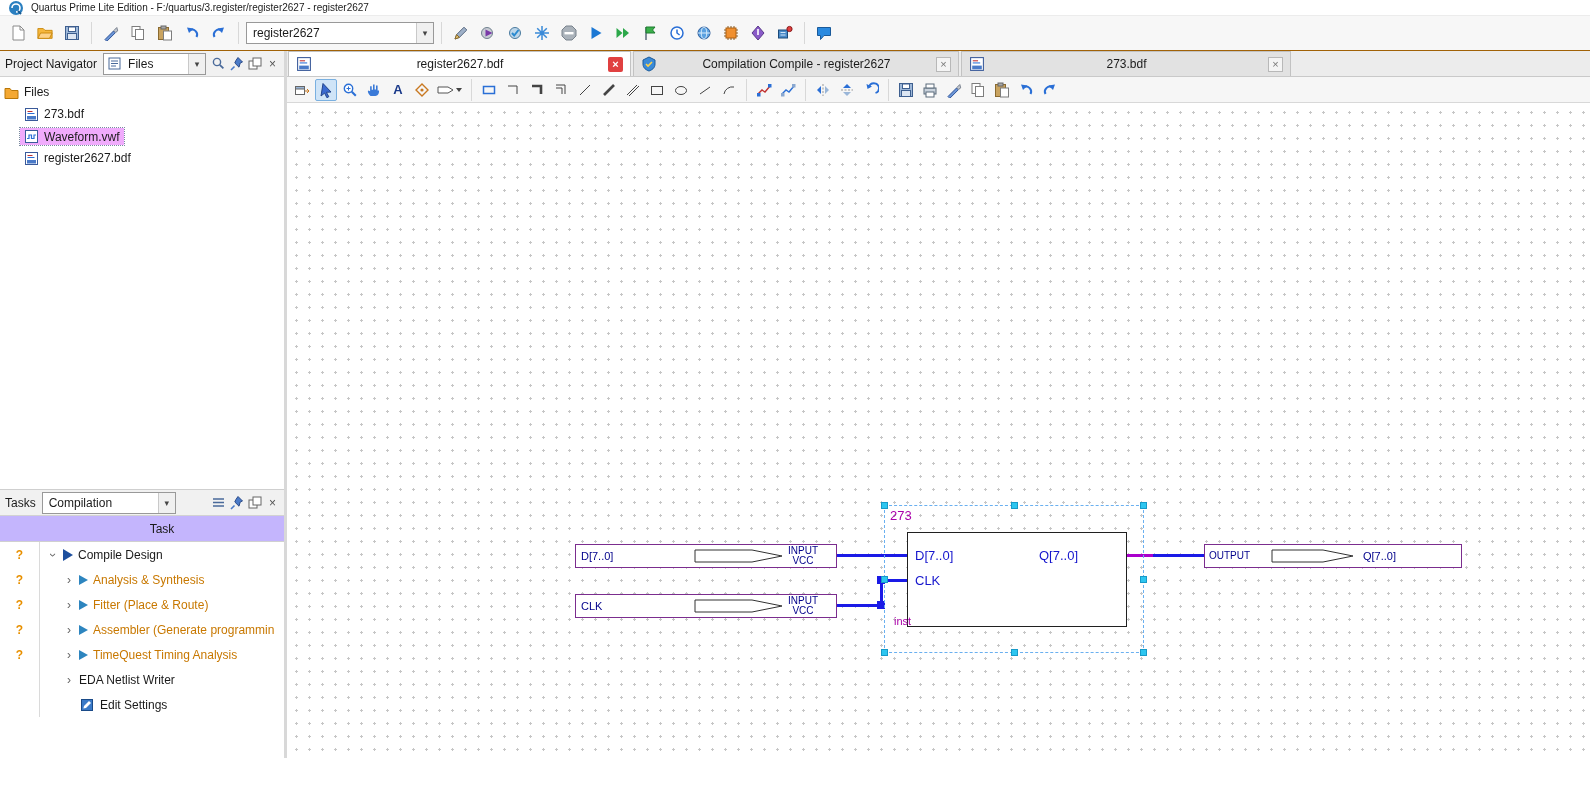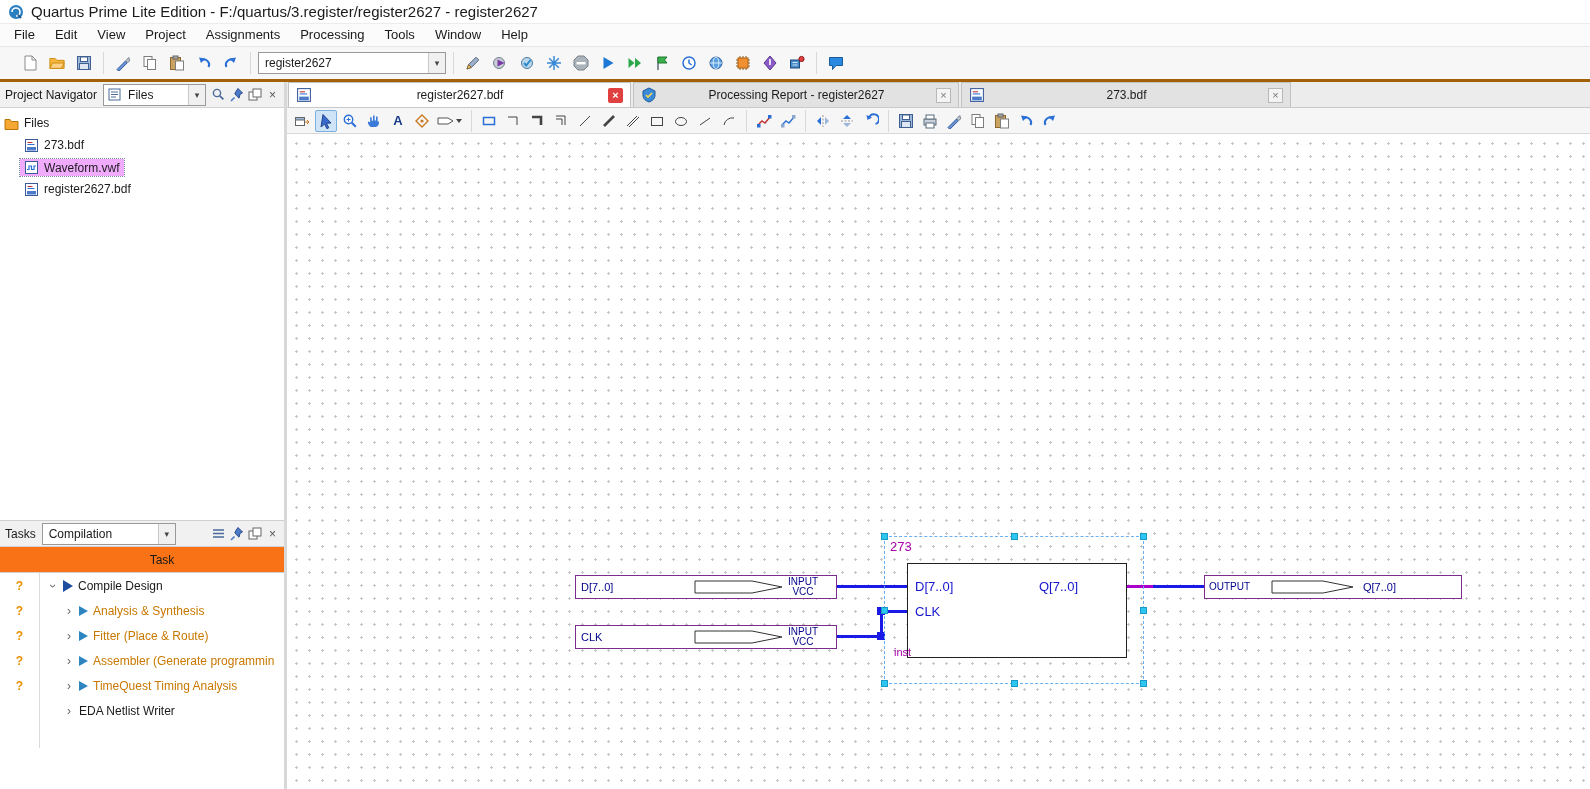--- a/index.html
+++ b/index.html
@@ -1,24 +1,24 @@
 <!DOCTYPE html>
 <html><head>
 <meta charset="utf-8">
 <style>
   * { box-sizing: border-box; margin: 0; padding: 0; }
   html,body { width:1590px; height:789px; overflow:hidden; }
   body { font-family:"Liberation Sans", sans-serif; font-size:12px; color:#1a1a1a; background:#fff; cursor:default; }
   .app { width:1590px; height:789px; display:flex; flex-direction:column; }
 
   
-  .titlebar { height:24px; display:flex; align-items:center; gap:7px; padding:0 8px; background:#fff; border-bottom:1px solid #ececec; font-size:15px; }
+  .titlebar { height:16px; display:flex; align-items:center; gap:7px; padding:0 8px; background:#fff; border-bottom:1px solid #ececec; font-size:10px; }
   .menubar { height:23px; display:flex; align-items:stretch; padding-left:4px; background:#fbfbfb; border-bottom:1px solid #e6e6e6; font-size:13px; }
   .menu-item { padding:3px 10px; }
-  .toolbar { height:35px; display:flex; align-items:center; gap:3px; padding:0 18px; background:#f7f7f7; border-bottom:3px solid #a16207; }
+  .toolbar { height:35px; display:flex; align-items:center; gap:3px; padding:0 6px; background:#f7f7f7; border-bottom:1px solid #a16207; }
   .tbtn { width:24px; height:24px; display:flex; align-items:center; justify-content:center; border-radius:2px; }
   .sep { width:1px; height:22px; background:#d8d8d8; margin:0 4px; }
   .combo { height:22px; background:#fff; border:1px solid #999; display:flex; align-items:center; }
   .combo .val { flex:1; padding:0 6px; white-space:nowrap; overflow:hidden; }
   .combo .dd { width:17px; height:100%; display:flex; align-items:center; justify-content:center; background:#f0f0f0; border-left:1px solid #c9c9c9; font-size:9px; color:#444; }
   .i16 { width:16px; height:16px; display:block; }
   .i15 { width:15px; height:15px; display:block; }
 
   
   .workspace { display:flex; height:707px; }
@@ -28,21 +28,21 @@
   .ph-icons { display:flex; align-items:center; gap:1px; margin-left:auto; }
   .phbtn { width:17px; height:17px; display:flex; align-items:center; justify-content:center; color:#555; }
 
   .pn-tree { height:413px; border-bottom:1px solid #cfcfcf; padding-top:4px; overflow:hidden; }
   .tree-row { height:22px; display:flex; align-items:center; }
   .tree-row .inner { display:flex; align-items:center; gap:5px; padding:1px 4px; }
   .tree-row.lvl1 { padding-left:20px; }
   .tree-row.selected .inner { background:#f0abfc; outline:1px dotted #7a8aa0;align-items:flex-end; }
 
   .tasks-area { flex:1; display:flex; flex-direction:column; }
-  .task-col-header { height:26px; border-bottom:1px solid #d0d0d0; display:flex; align-items:center; justify-content:center; padding-left:40px; background:#f97316; }
+  .task-col-header { height:26px; border-bottom:1px solid #d0d0d0; display:flex; align-items:center; justify-content:center; padding-left:40px; background:#c4b5fd; }
   .task-row { height:25px; display:flex; align-items:stretch; }
   .t-status { width:40px; display:flex; align-items:center; justify-content:center; color:#e89000; font-weight:bold; border-right:1px solid #dadada; }
   .t-content { flex:1; display:flex; align-items:center; gap:5px; padding-left:8px; white-space:nowrap; overflow:hidden; }
   .t-content.lvl1 { padding-left:24px; }
   .t-content.lvl2 { padding-left:40px; }
   .expander { width:10px; color:#666; font-size:12px; display:inline-flex; justify-content:center; }
   .exp-open { transform:rotate(90deg); }
   .play { width:0; height:0; border-left:9px solid #2d85bf; border-top:5.5px solid transparent; border-bottom:5.5px solid transparent; flex:none; }
   .play.big { border-left:10px solid #1d4f9e; border-top:6px solid transparent; border-bottom:6px solid transparent; }
   .t-label.pending { color:#c87800; }
@@ -140,31 +140,20 @@
 
   <div class="titlebar">
     <svg class="i16" viewBox="0 0 16 16">
         <circle cx="8" cy="8" r="7" fill="#2a7fc0"></circle>
         <path d="M4 8a4 4 0 0 1 8 0 4 4 0 0 1-4 4" fill="none" stroke="#fff" stroke-width="1.6"></path>
         <path d="M10 11l3 3" stroke="#1a5a90" stroke-width="2"></path>
       </svg>
     <span>Quartus Prime Lite Edition - F:/quartus/3.register/register2627 - register2627</span>
   </div>
 
-  <div class="menubar">
-    <span class="menu-item">File</span>
-    <span class="menu-item">Edit</span>
-    <span class="menu-item">View</span>
-    <span class="menu-item">Project</span>
-    <span class="menu-item">Assignments</span>
-    <span class="menu-item">Processing</span>
-    <span class="menu-item">Tools</span>
-    <span class="menu-item">Window</span>
-    <span class="menu-item">Help</span>
-  </div>
 
   <div class="toolbar">
     <span class="tbtn">
         <svg class="i16" viewBox="0 0 16 16">
           <path d="M3 1h7l4 4v10H3z" fill="#fff" stroke="#8a8a8a"></path>
           <path d="M10 1v4h4" fill="none" stroke="#8a8a8a"></path>
         </svg>
       </span>
     <span class="tbtn">
         <svg class="i16" viewBox="0 0 18 16">
@@ -437,40 +426,47 @@
         </div>
         <div class="task-row">
           <span class="t-status"></span>
           <span class="t-content lvl1">
             <span class="expander">›</span>
             <span class="t-label">EDA Netlist Writer</span>
           </span>
         </div>
         <div class="task-row">
           <span class="t-status"></span>
+          <span class="t-content lvl2">
+            <svg class="i15" viewBox="0 0 15 15">
+                <rect x="1.5" y="2.5" width="11" height="11" fill="#3a7ac8" stroke="#1a4a88"></rect>
+                <path d="M9 4l2 2-5 5-2.6.6L4 9z" fill="#fff"></path>
+              </svg>
+            <span class="t-label">Edit Settings</span>
+          </span>
         </div>
       </div>
     </div>
 
     <div class="main">
 
       <div class="tabbar">
         <div class="tab active" style="width:343px">
           <svg class="i16" viewBox="0 0 15 15">
               <use href="#g-bdf"></use>
             </svg>
           <span class="tab-label">register2627.bdf</span>
           <span class="tab-close red">×</span>
         </div>
         <div class="tab" style="width:326px">
           <svg class="i16" viewBox="0 0 16 16">
               <path d="M8 1l6 3v4c0 4-3 6-6 7-3-1-6-3-6-7V4z" fill="#3a8ad8" stroke="#1a5a9a"></path>
               <path d="M5 8l2 2 4-4" fill="none" stroke="#ffd24a" stroke-width="1.6"></path>
             </svg>
-          <span class="tab-label">Processing Report - register2627</span>
+          <span class="tab-label">Compilation Compile - register2627</span>
           <span class="tab-close gray">×</span>
         </div>
         <div class="tab" style="width:330px">
           <svg class="i16" viewBox="0 0 15 15">
               <use href="#g-bdf"></use>
             </svg>
           <span class="tab-label">273.bdf</span>
           <span class="tab-close gray">×</span>
         </div>
       </div>

